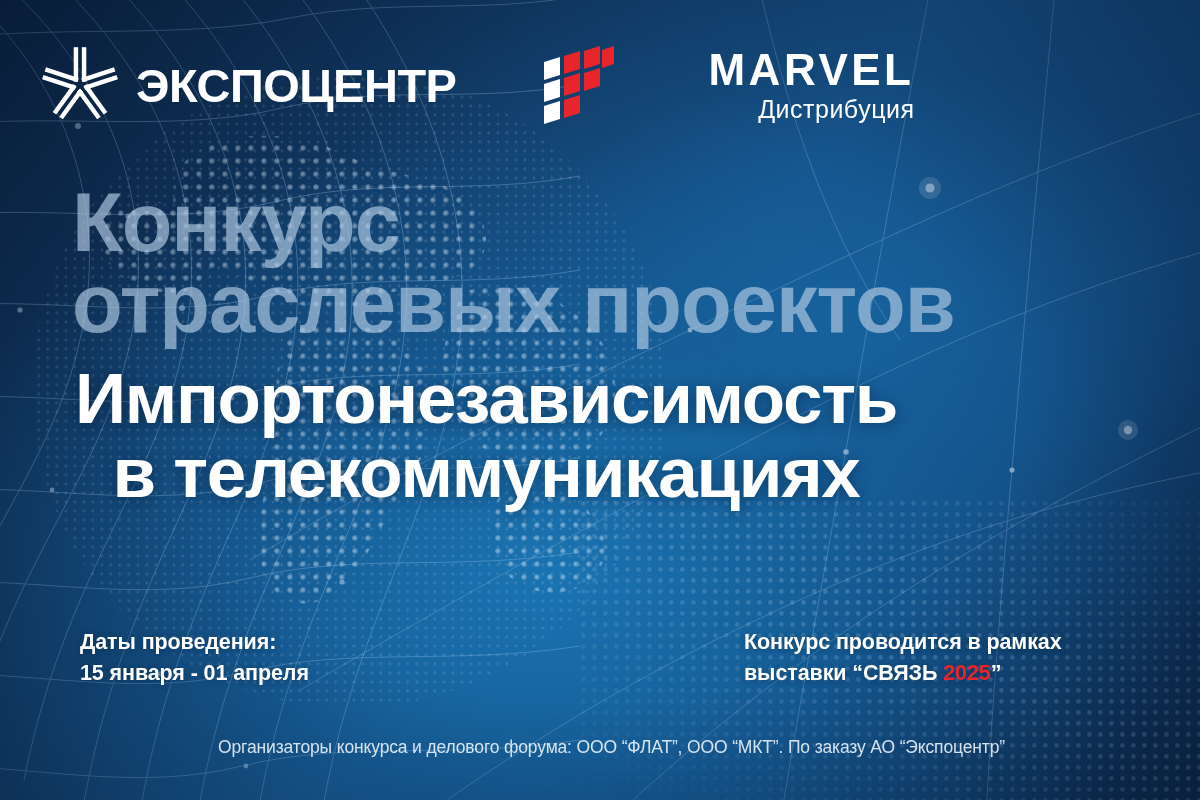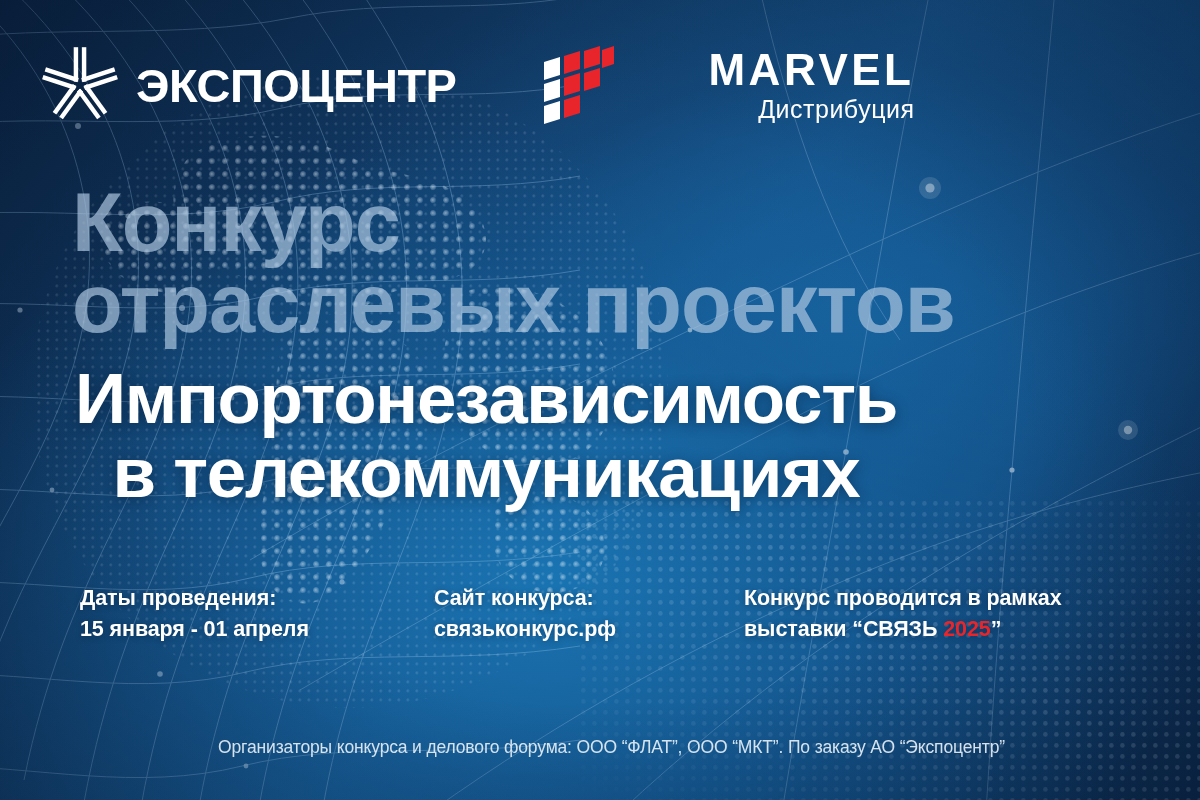--- a/index.html
+++ b/index.html
@@ -106,20 +106,21 @@
   }
   .info-col {
     position:absolute;
     color:#ffffff;
     font-size:21.5px;
     font-weight:bold;
     line-height:1.42;
     letter-spacing:-0.1px;
     white-space:nowrap;
     text-shadow:0 1px 6px rgba(6,26,52,0.40);
+    margin-top:44px;
   }
   .col-dates { left:80px;  }
   .col-site  { left:434px; }
   .col-expo  { left:744px; }
   .year-red  { color:#e8252a; }
 
   
   .footer {
     position:absolute; left:0; top:737px; width:1200px;
     text-align:center;
@@ -323,24 +324,20 @@
     <div class="title" style="margin-top:0;">в телекоммуникациях</div>
   </div>
 
   <div class="info-row">
 
     <div class="info-col col-dates">
       <div>Даты проведения:</div>
       <div>15 января - 01 апреля</div>
     </div>
 
-    <div class="info-col col-site">
-      <div>Сайт конкурса:</div>
-      <div>связьконкурс.рф</div>
-    </div>
 
     <div class="info-col col-expo">
       <div>Конкурс проводится в рамках</div>
       <div><span>выставки “СВЯЗЬ </span><span class="year-red">2025</span><span>”</span></div>
     </div>
 
   </div>
 
   <div class="footer">Организаторы конкурса и делового форума: ООО “ФЛАТ”, ООО “МКТ”. По заказу АО “Экспоцентр”</div>
 

